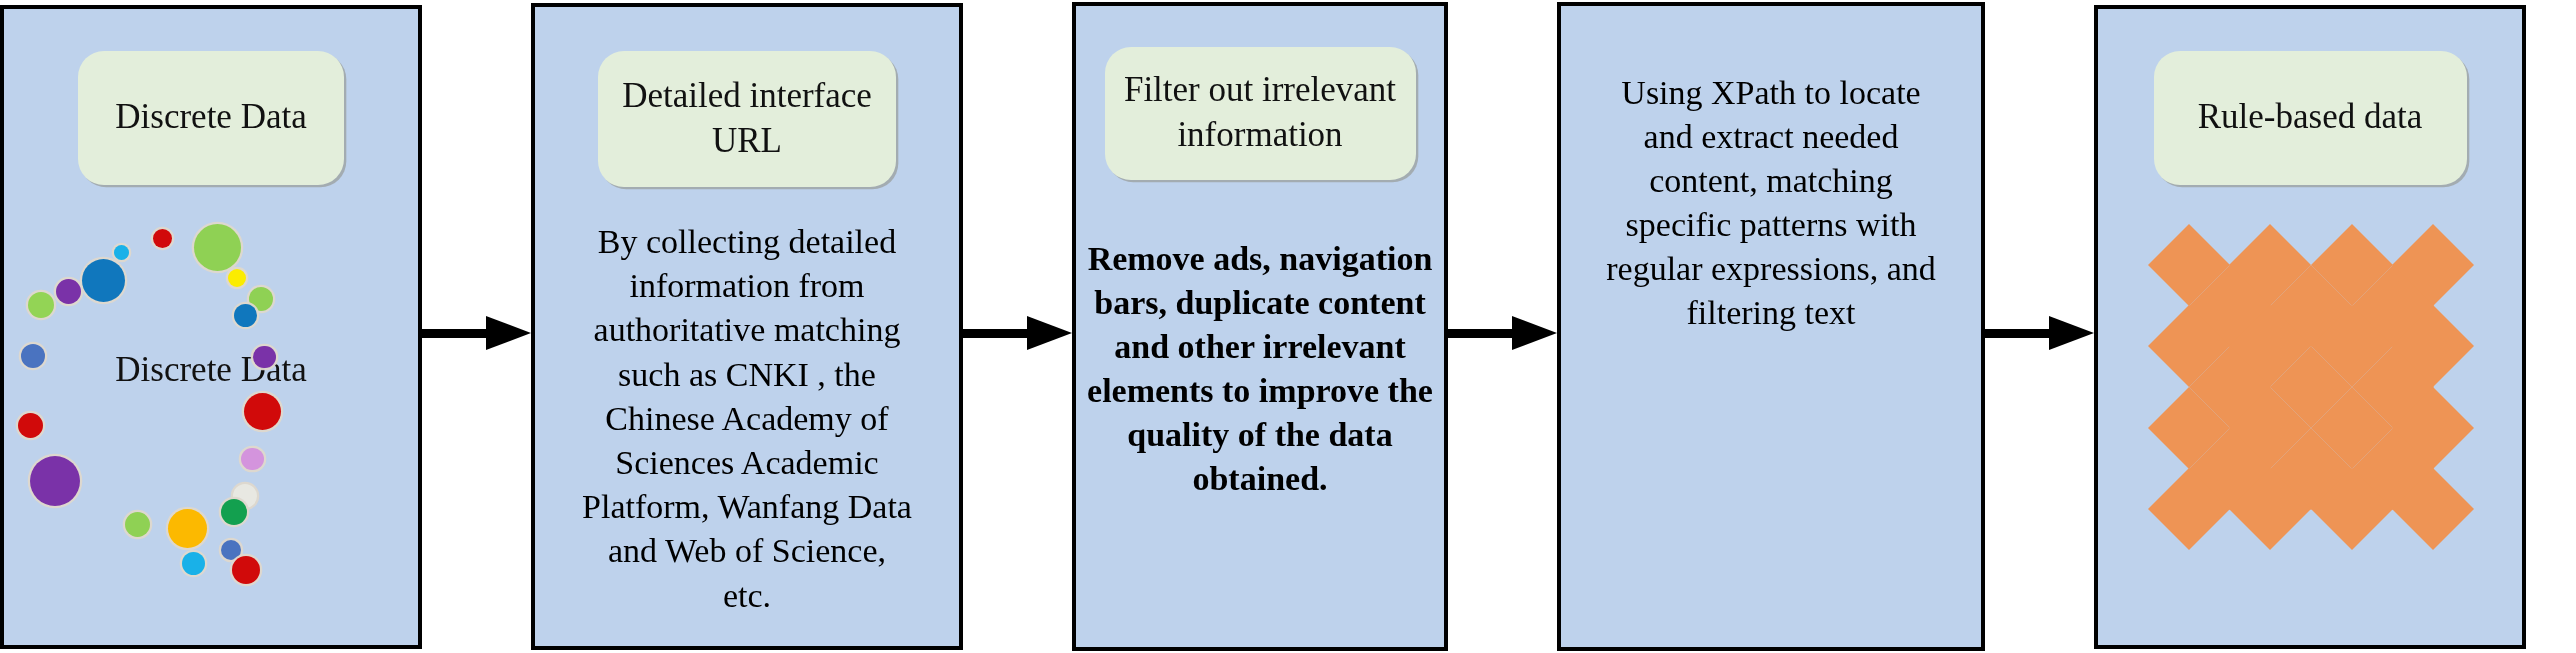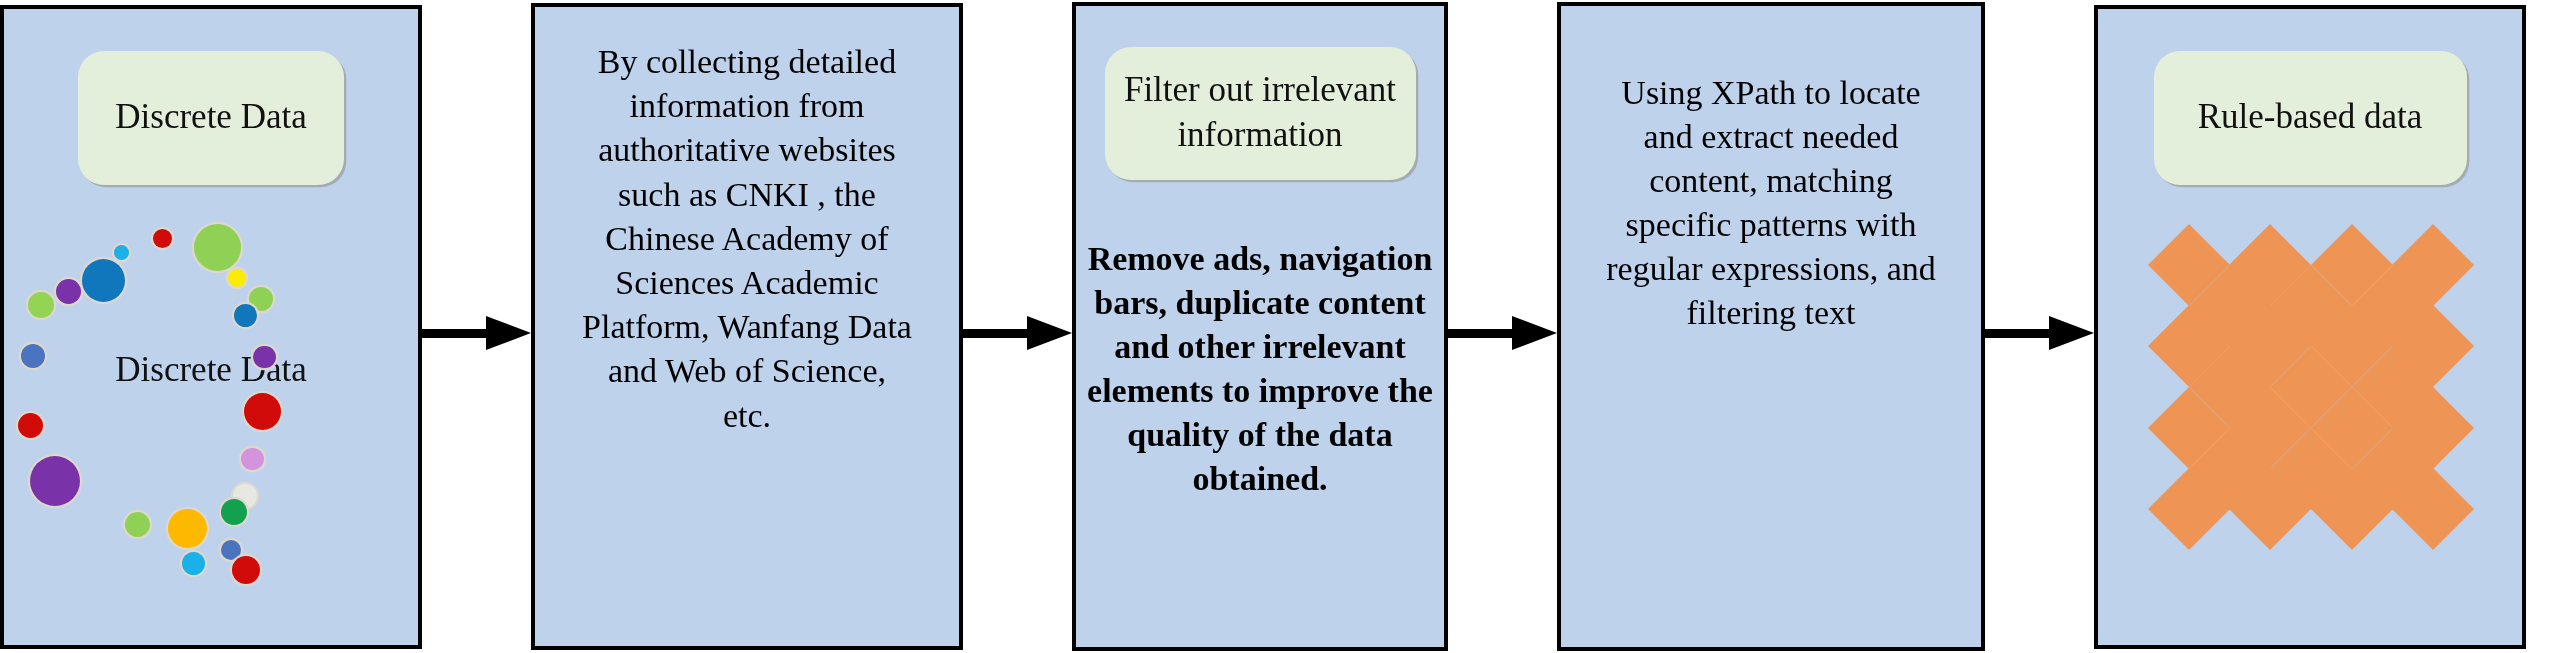--- a/index.html
+++ b/index.html
@@ -162,21 +162,22 @@
       <div class="dot" style="left:228px;top:368px;width:28px;height:28px;background:#d10a0a;"></div>
     </div>
   </div>
 
   <div class="arrow">
     <div class="shaft"></div>
     <div class="head"></div>
   </div>
 
   <div class="panel panel-2">
-    <div class="body-text">By collecting detailed information from authoritative websites such as CNKI , the Chinese Academy of Sciences Academic Platform, Wanfang Data and Web of Science, etc.</div>
+    <div class="cap">Detailed interface URL</div>
+    <div class="body-text">By collecting detailed information from authoritative matching such as CNKI , the Chinese Academy of Sciences Academic Platform, Wanfang Data and Web of Science, etc.</div>
   </div>
 
   <div class="arrow">
     <div class="shaft"></div>
     <div class="head"></div>
   </div>
 
   <div class="panel panel-3">
     <div class="cap">Filter out irrelevant information</div>
     <div class="body-text">Remove ads, navigation bars, duplicate content and other irrelevant elements to improve the quality of the  data obtained.</div>

